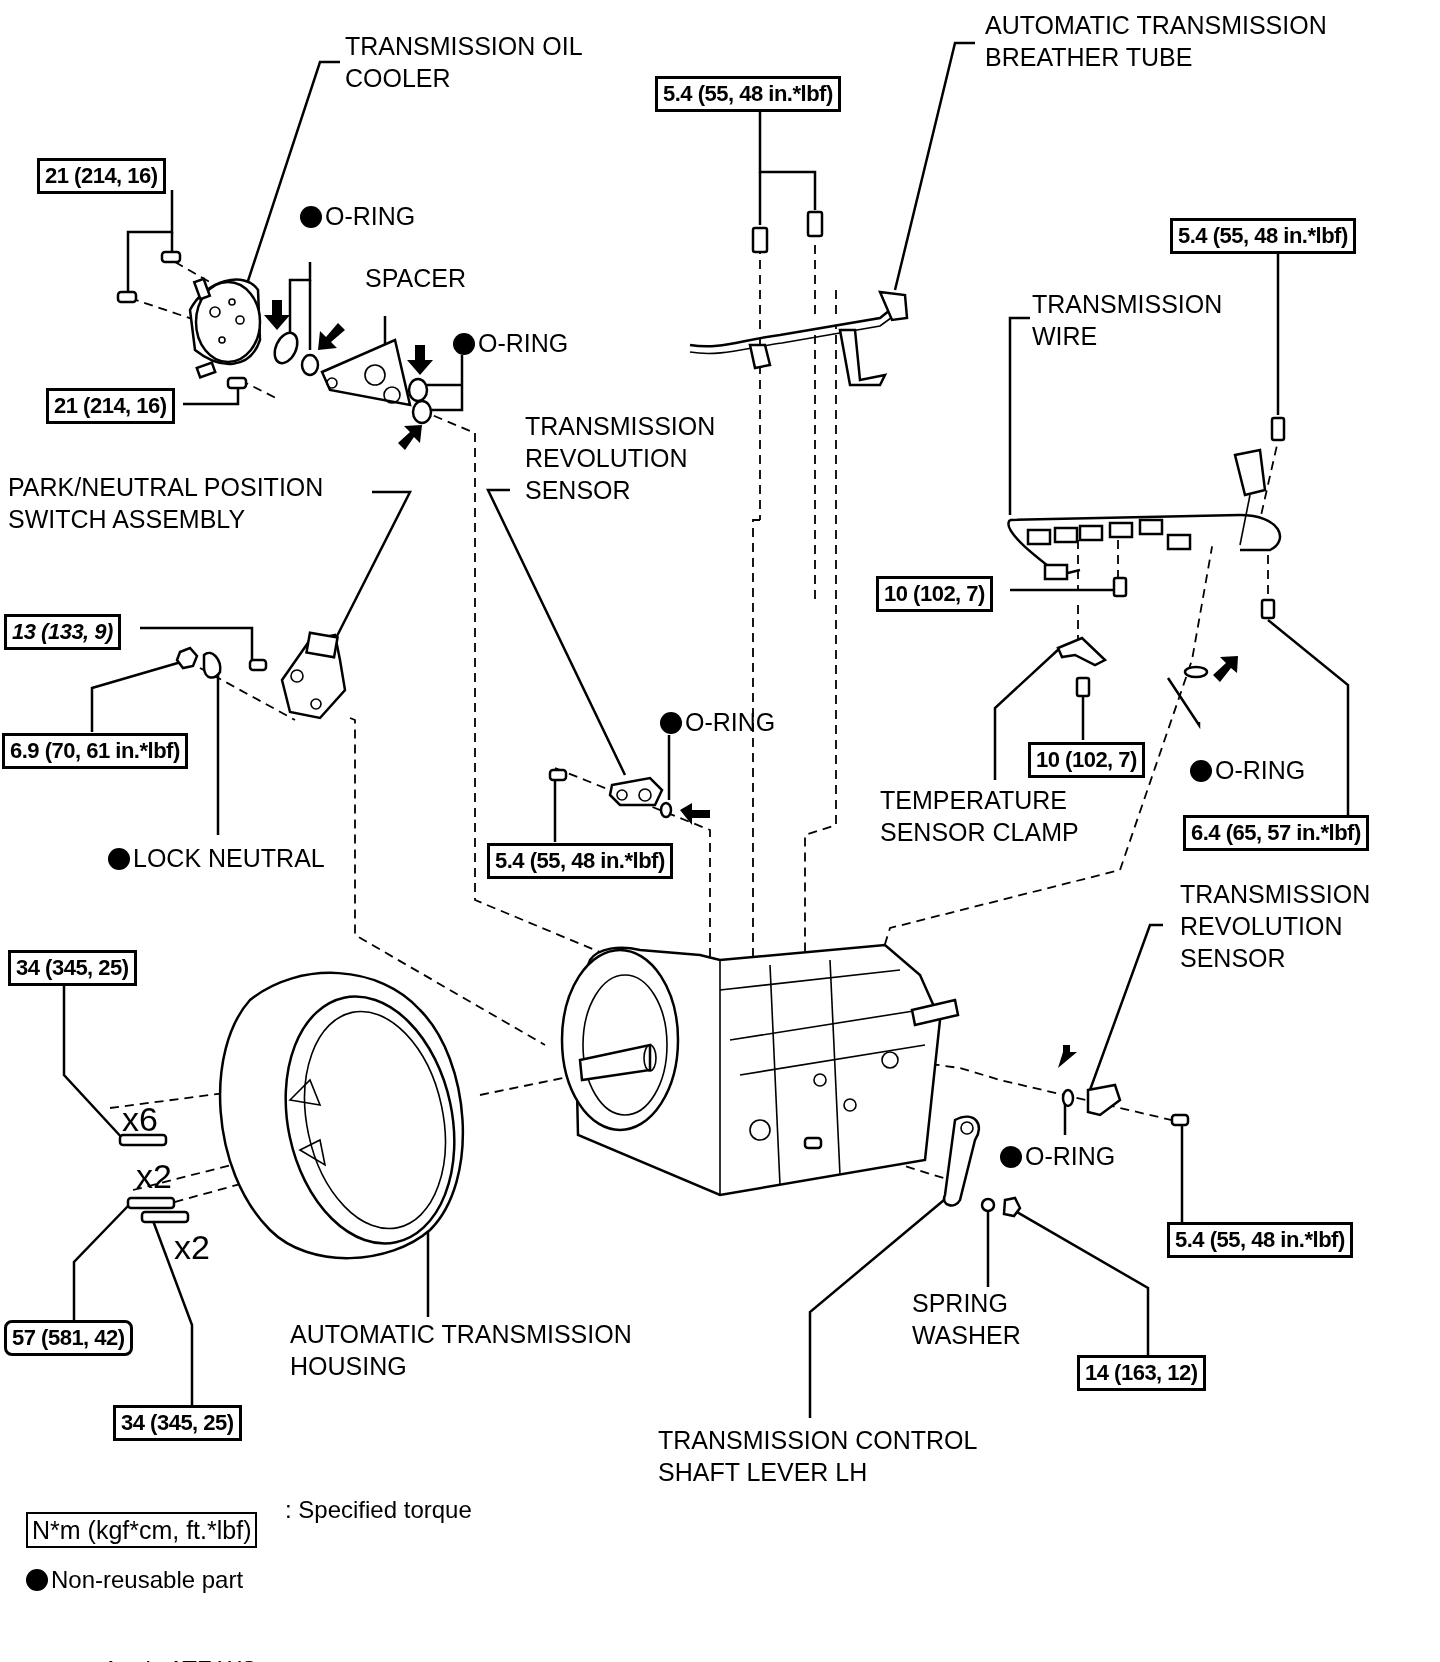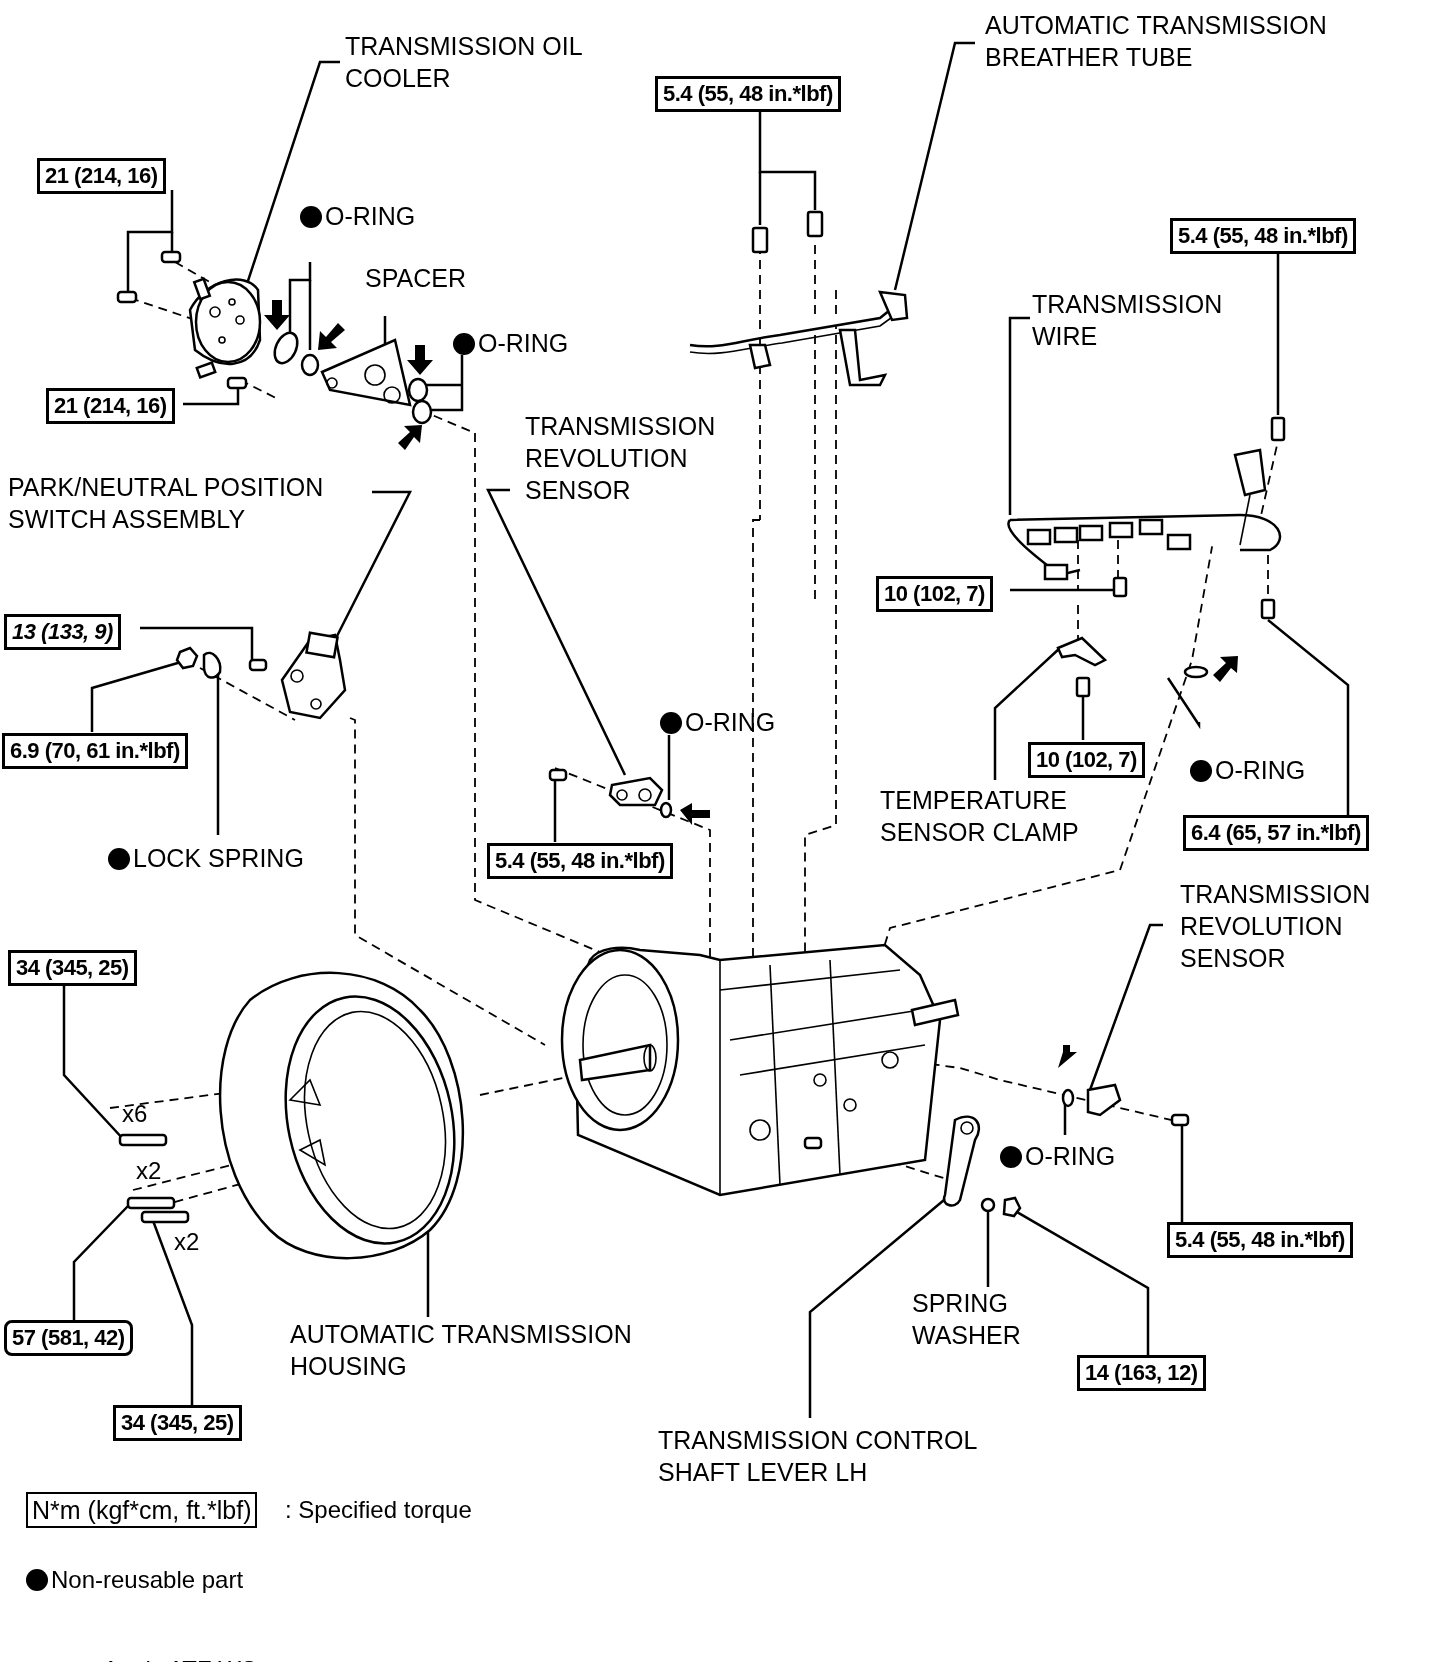--- a/index.html
+++ b/index.html
@@ -1,22 +1,22 @@
 <!DOCTYPE html>
 <html><head>
 <meta charset="utf-8">
 <style>
   html, body { margin:0; padding:0; background:#ffffff; }
   body { width:1440px; height:1662px; position:relative; overflow:hidden; font-family:"Liberation Sans", sans-serif; color:#000; }
   #art { position:absolute; left:0; top:0; width:1440px; height:1662px; }
   .lbl { position:absolute; font-family:"Liberation Sans", sans-serif; font-size:25px; line-height:32px; white-space:pre; color:#000; }
   .box { position:absolute; font-family:"Liberation Sans", sans-serif; font-weight:bold; font-size:22px; line-height:28px; white-space:pre; border:3px solid #000; padding:1px 5px; background:#fff; letter-spacing:-0.5px; }
   .dot { display:inline-block; width:22px; height:22px; border-radius:50%; background:#000; vertical-align:-3px; margin-right:3px; }
-  .qty { position:absolute; font-family:"Liberation Sans", sans-serif; font-size:24px; }
-  .legend-box { position:absolute; font-family:"Liberation Sans", sans-serif; font-size:25px; line-height:32px; border:2px solid #000; padding:0 4px; white-space:pre; }
+  .qty { position:absolute; font-family:"Liberation Sans", sans-serif; font-size:34px; }
+  .legend-box { position:absolute; font-family:"Liberation Sans", sans-serif; font-size:25px; line-height:32px; border:2px solid #000; padding:0 4px; white-space:pre;margin-top:20px; }
   .legend-text { position:absolute; font-family:Liberation Sans, sans-serif; font-size:24px; line-height:32px; white-space:pre; }
   svg .ln { stroke:#000; stroke-width:2.5; fill:none; }
   svg .dash { stroke:#000; stroke-width:1.8; fill:none; stroke-dasharray:9 6; }
   svg .part { stroke:#000; stroke-width:2.5; fill:#fff; }
   svg .thin { stroke:#000; stroke-width:1.6; fill:none; }
   svg .arrow { fill:#000; stroke:none; }
 </style>
 </head>
 <body>
 
@@ -280,21 +280,21 @@
 <div class="lbl" style="left:525px;top:410px;">TRANSMISSION
 REVOLUTION
 SENSOR</div>
 <div class="lbl" style="left:8px;top:459px;margin-top:12px;">PARK/NEUTRAL POSITION
 SWITCH ASSEMBLY</div>
 
 <div class="lbl" style="left:660px;top:706px;"><span class="dot"></span><span>O-RING</span></div>
 <div class="lbl" style="left:1190px;top:754px;"><span class="dot"></span><span>O-RING</span></div>
 <div class="lbl" style="left:880px;top:784px;">TEMPERATURE
 SENSOR CLAMP</div>
-<div class="lbl" style="left:108px;top:842px;"><span class="dot"></span><span>LOCK SPRING</span></div>
+<div class="lbl" style="left:108px;top:842px;"><span class="dot"></span><span>LOCK NEUTRAL</span></div>
 
 <div class="lbl" style="left:1180px;top:878px;">TRANSMISSION
 REVOLUTION
 SENSOR</div>
 <div class="lbl" style="left:1000px;top:1140px;"><span class="dot"></span><span>O-RING</span></div>
 <div class="lbl" style="left:912px;top:1287px;">SPRING
 WASHER</div>
 <div class="lbl" style="left:290px;top:1318px;">AUTOMATIC TRANSMISSION
 HOUSING</div>
 <div class="lbl" style="left:658px;top:1424px;">TRANSMISSION CONTROL

